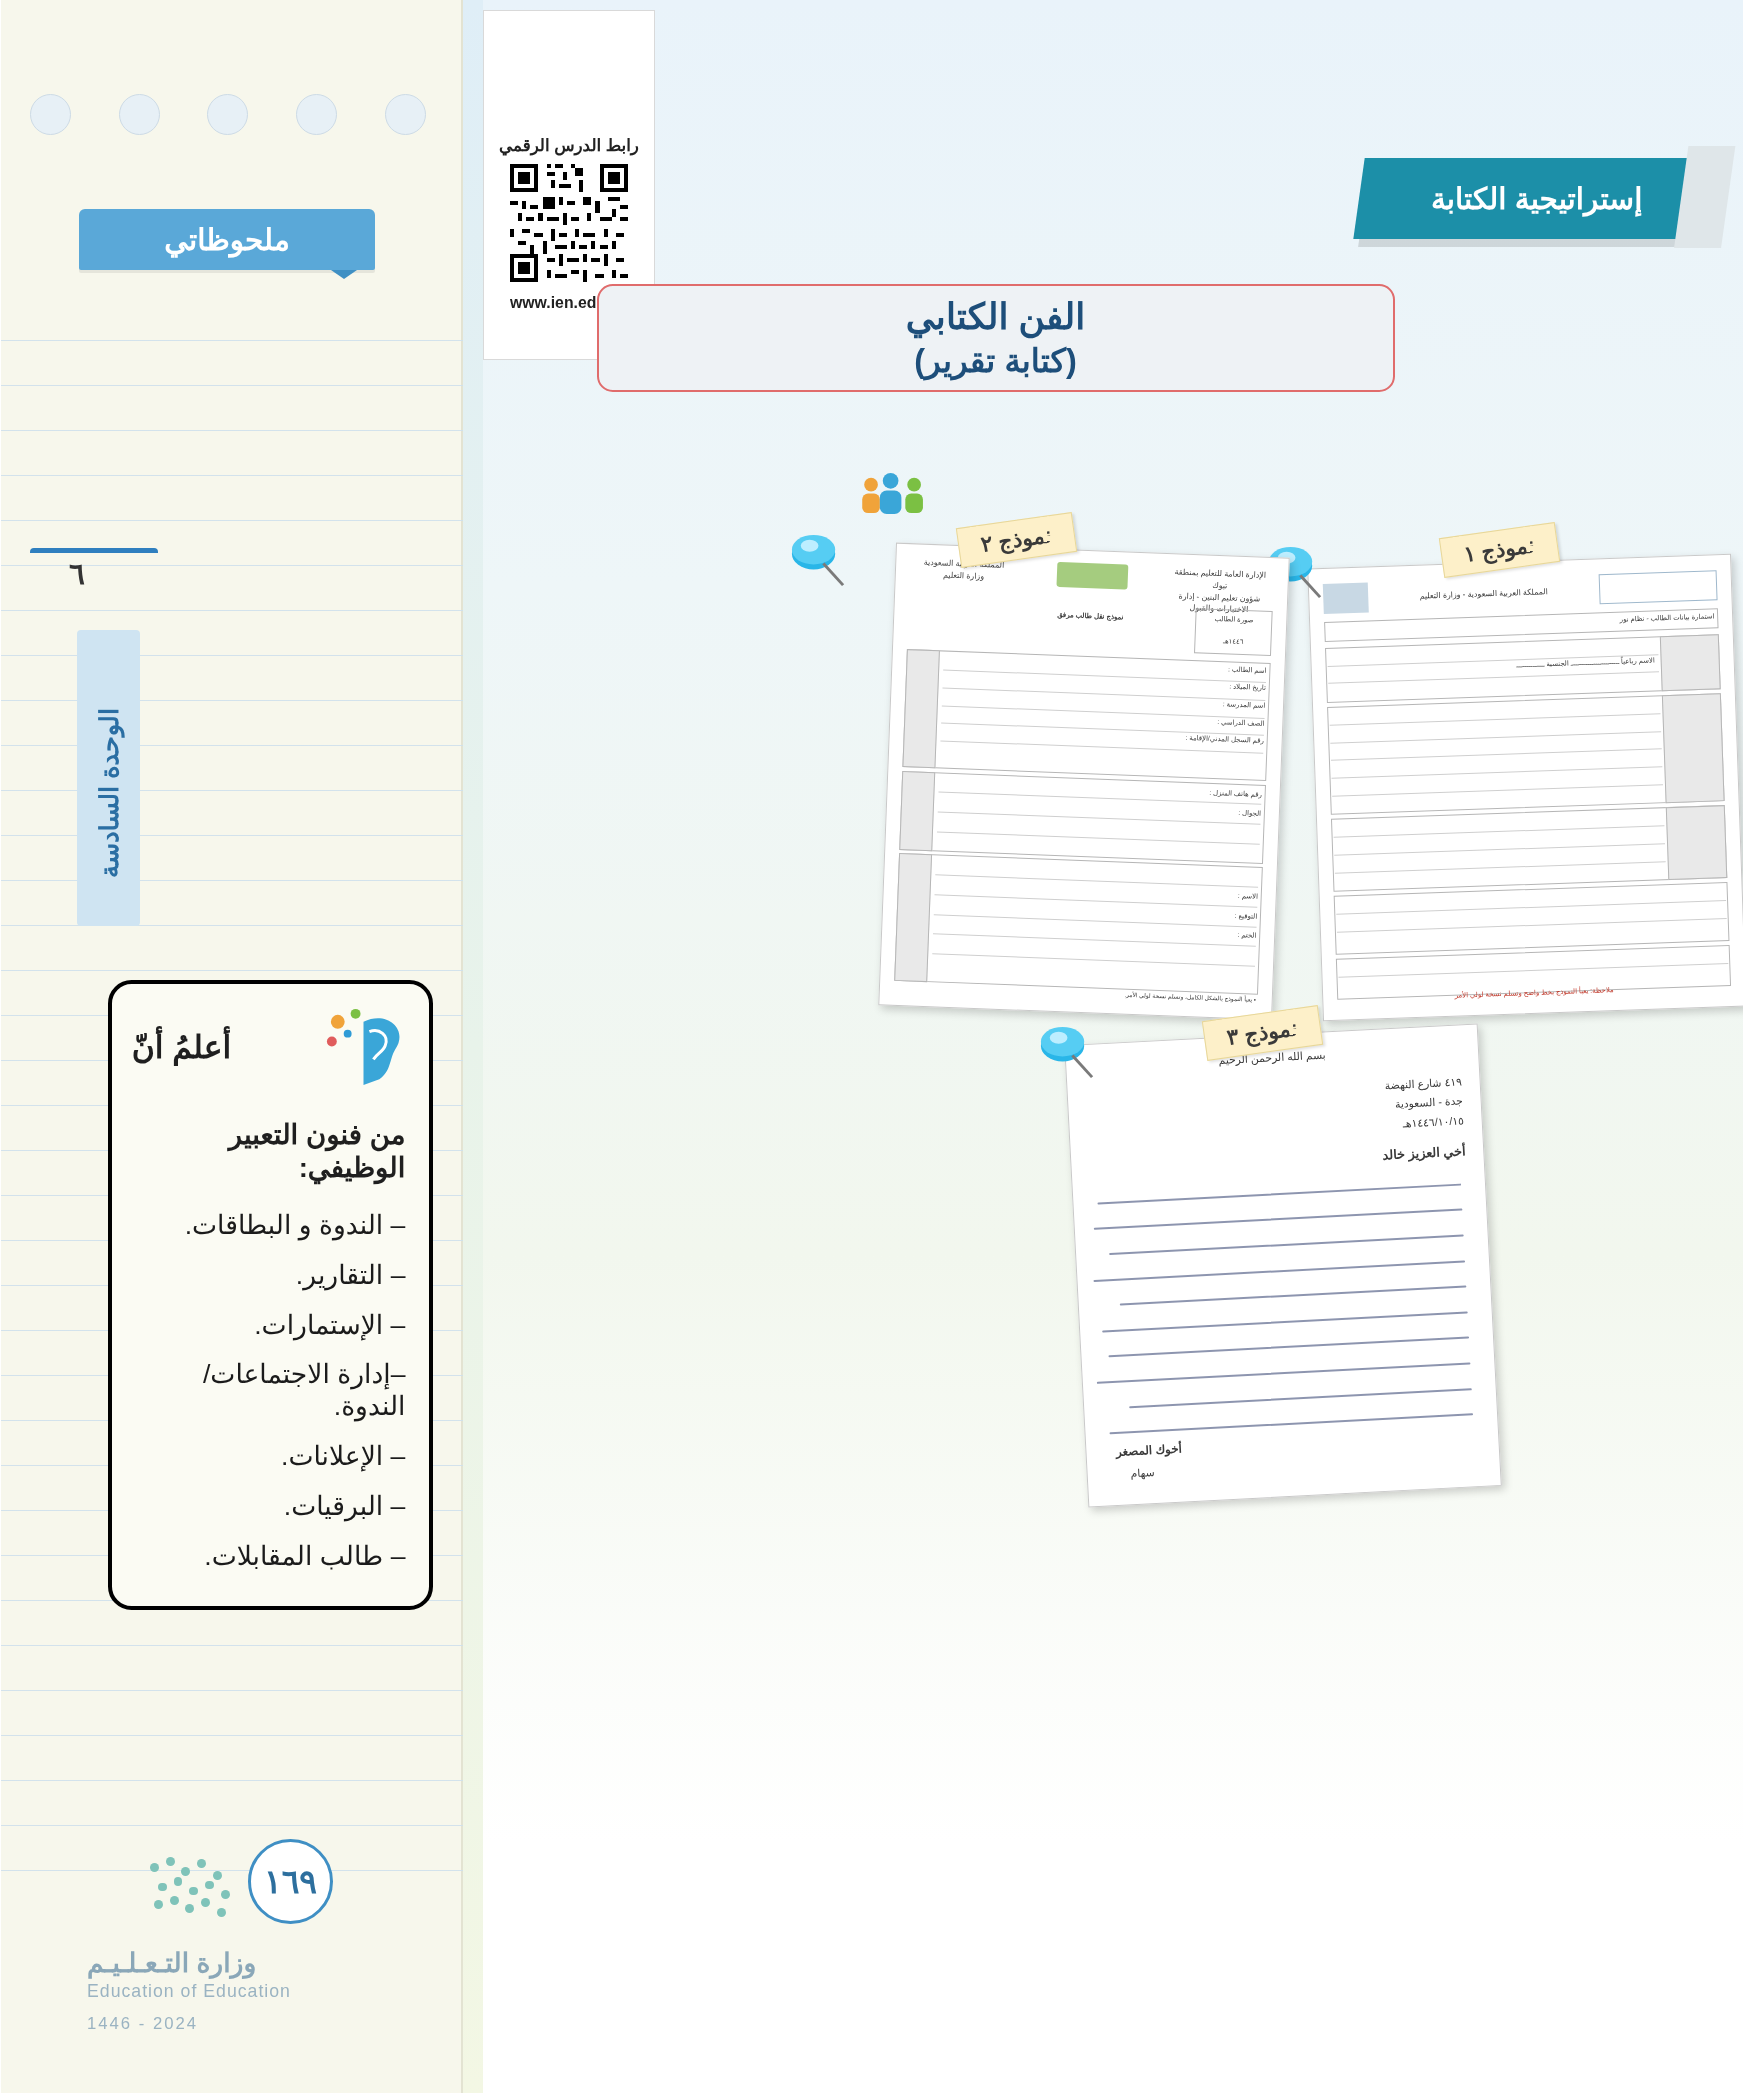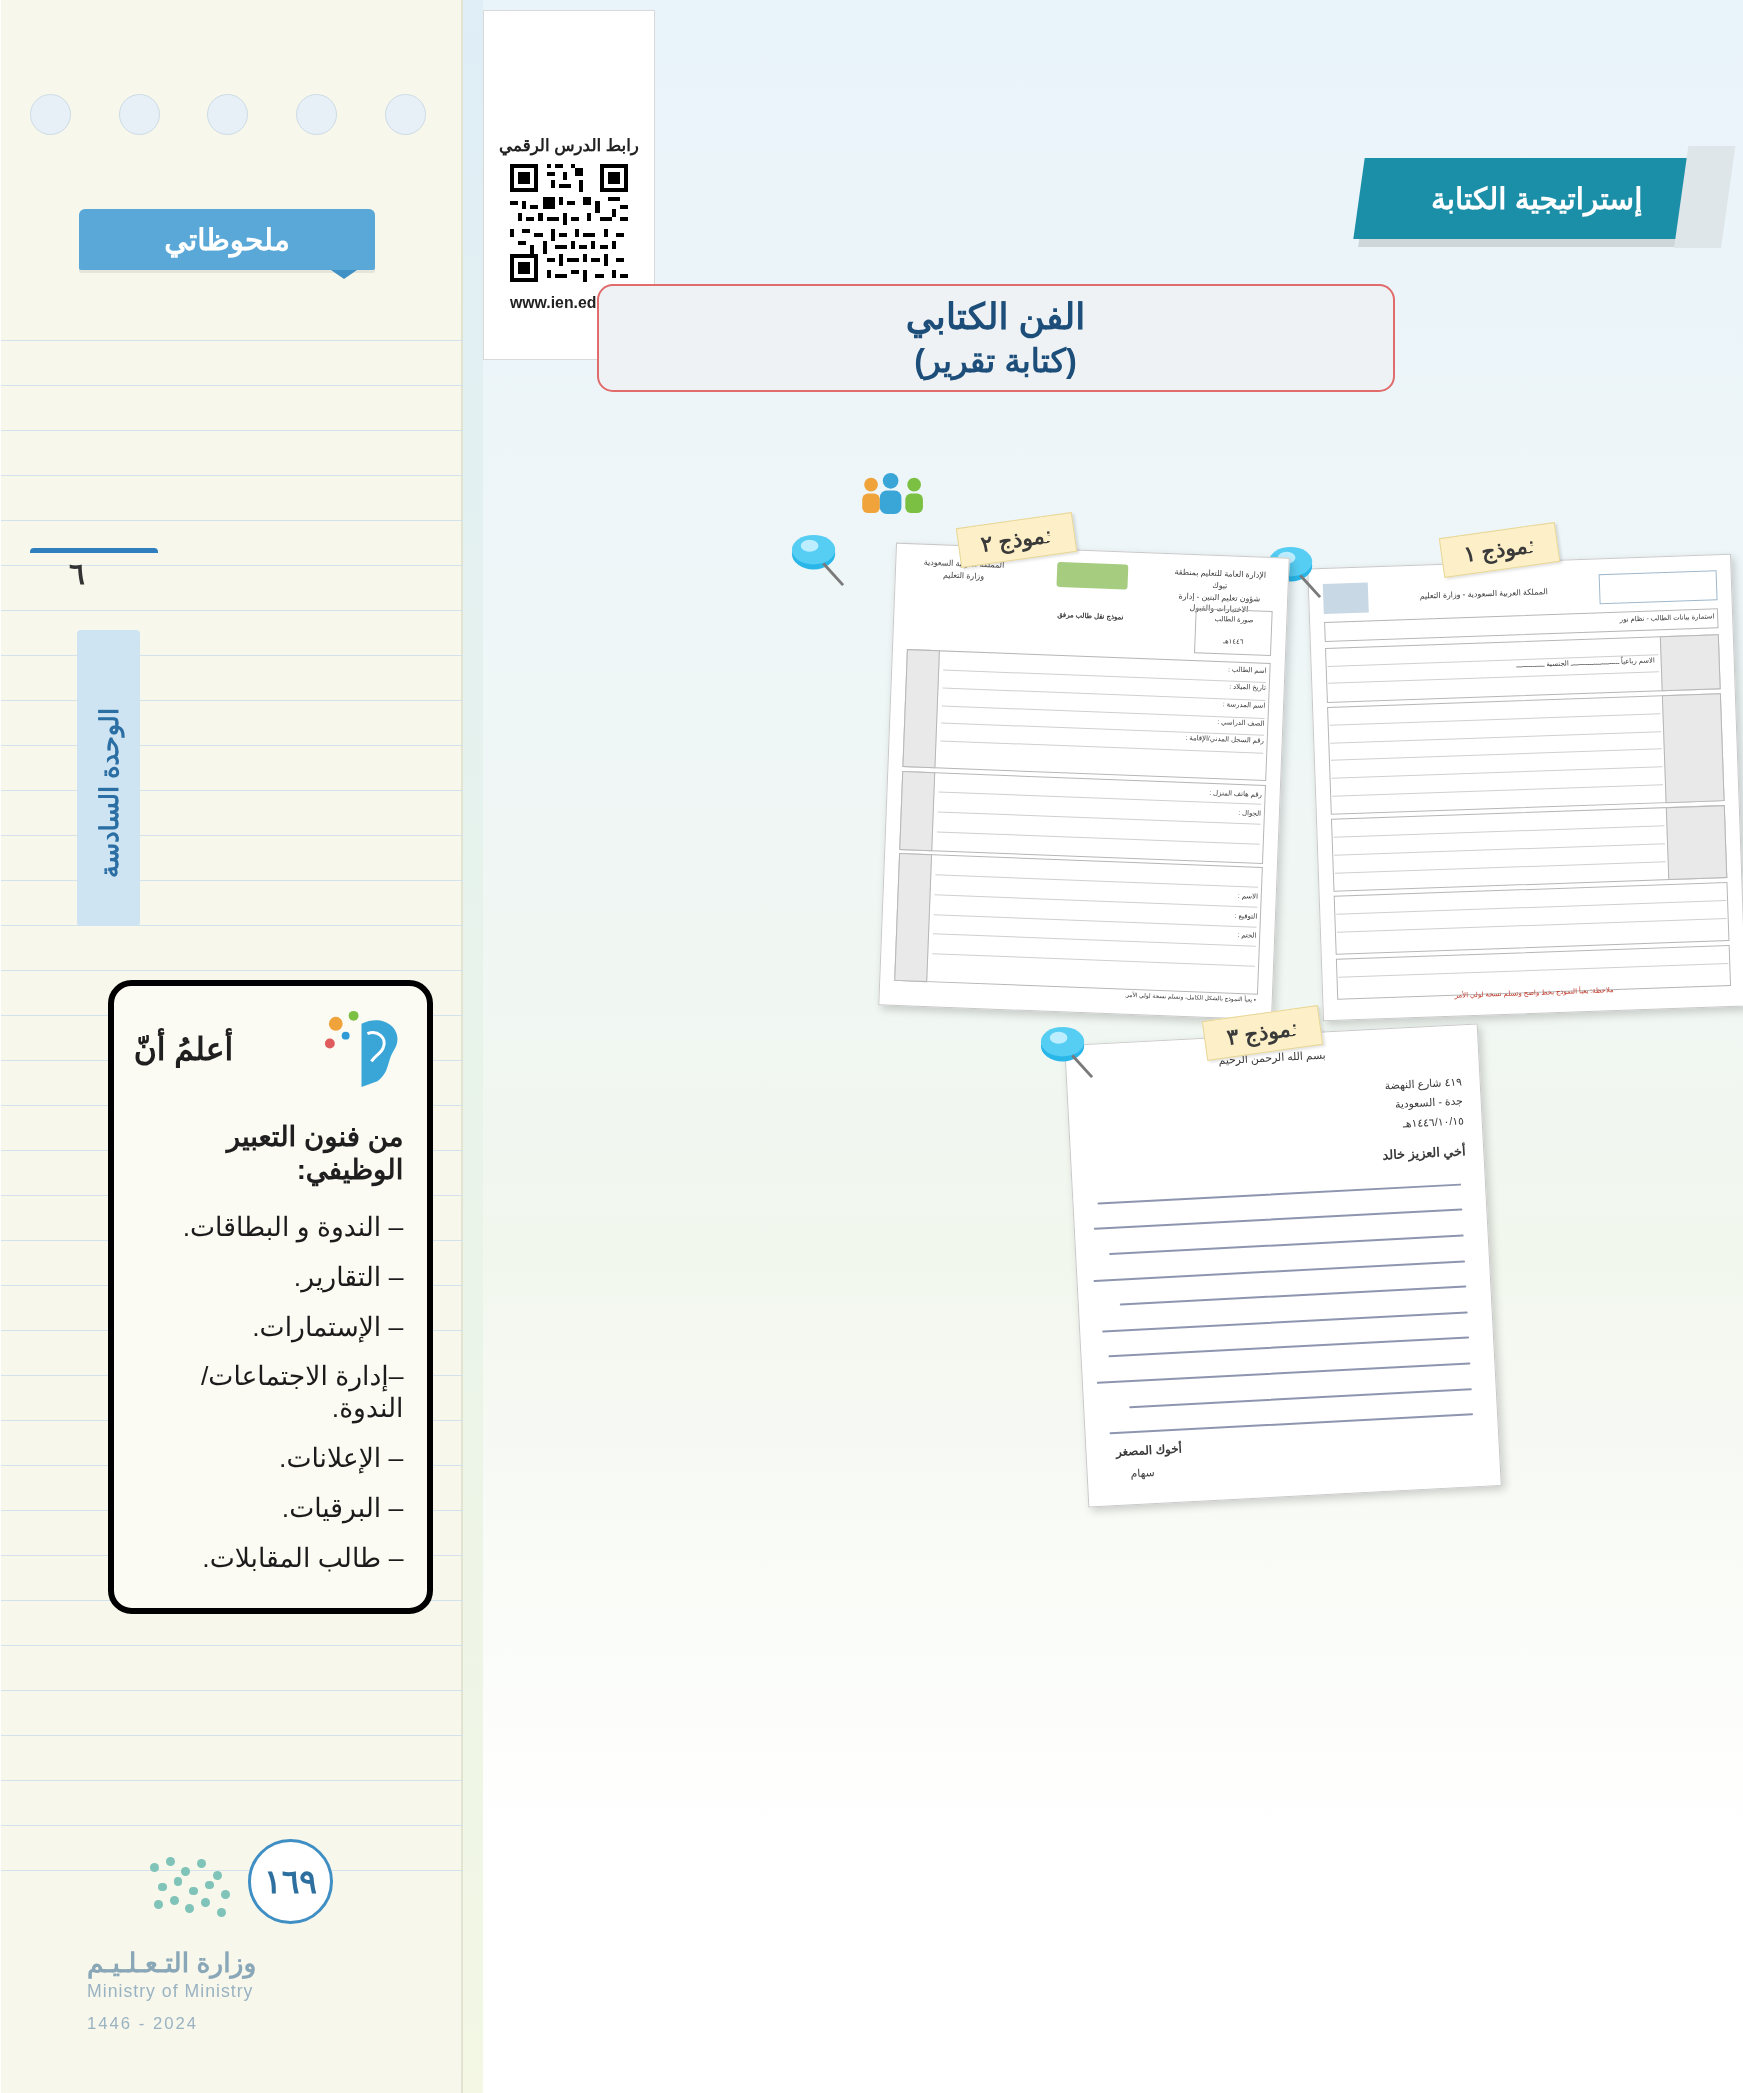--- a/index.html
+++ b/index.html
@@ -64,21 +64,21 @@
   }
   .chap-strip .txt {
     position:absolute; top:148px; left:-116px; width:296px; text-align:center;
     transform:rotate(-90deg); font-size:25.6px; color:#2a6ea3; font-weight:bold;
     white-space:nowrap;
   }
 
   
   .know-box {
     position:absolute; top:980px; left:108px; width:325px; min-height:591px;
-    border:6px solid #000000; border-radius:23.6px; background:#fbfbf3;
+    border:4px solid #000000; border-radius:23.6px; background:#fbfbf3;
     padding:17.7px 19.7px 25.6px 19.7px;
   }
   .know-head { display:flex; align-items:center; justify-content:space-between; }
   .know-head .title { font-size:31.5px; font-weight:bold; color:#1f1f1f; }
   .know-sub { font-size:27.6px; font-weight:bold; color:#1f1f1f; margin:25.6px 3.9px 15.8px 0; text-align:right;}
   .know-list { list-style:none; margin:0; padding:0; }
   .know-list li {
     font-size:26.6px; color:#1b1b1b; text-align:right; padding:8.9px 3.9px;
     direction:rtl;
   }
@@ -265,21 +265,21 @@
       <i style="left:21.7px;top:39px"></i>
     <i style="left:37px;top:47px"></i>
       <i style="left:53px;top:41px"></i>
       <i style="left:69px;top:51px"></i>
   </div>
 
   <div class="pagenum">١٦٩</div>
 
   <div class="ministry">
     <div class="ar">وزارة التـعـلـيـم</div>
-    <div class="en">Ministry of Ministry</div>
+    <div class="en">Education of Education</div>
     <div class="yr">2024 - 1446</div>
   </div>
 </div>
 
 <div class="sep"></div>
 
 <div class="main">
 
   <div class="qr-card">
     <div class="qr-label">رابط الدرس الرقمي</div>

